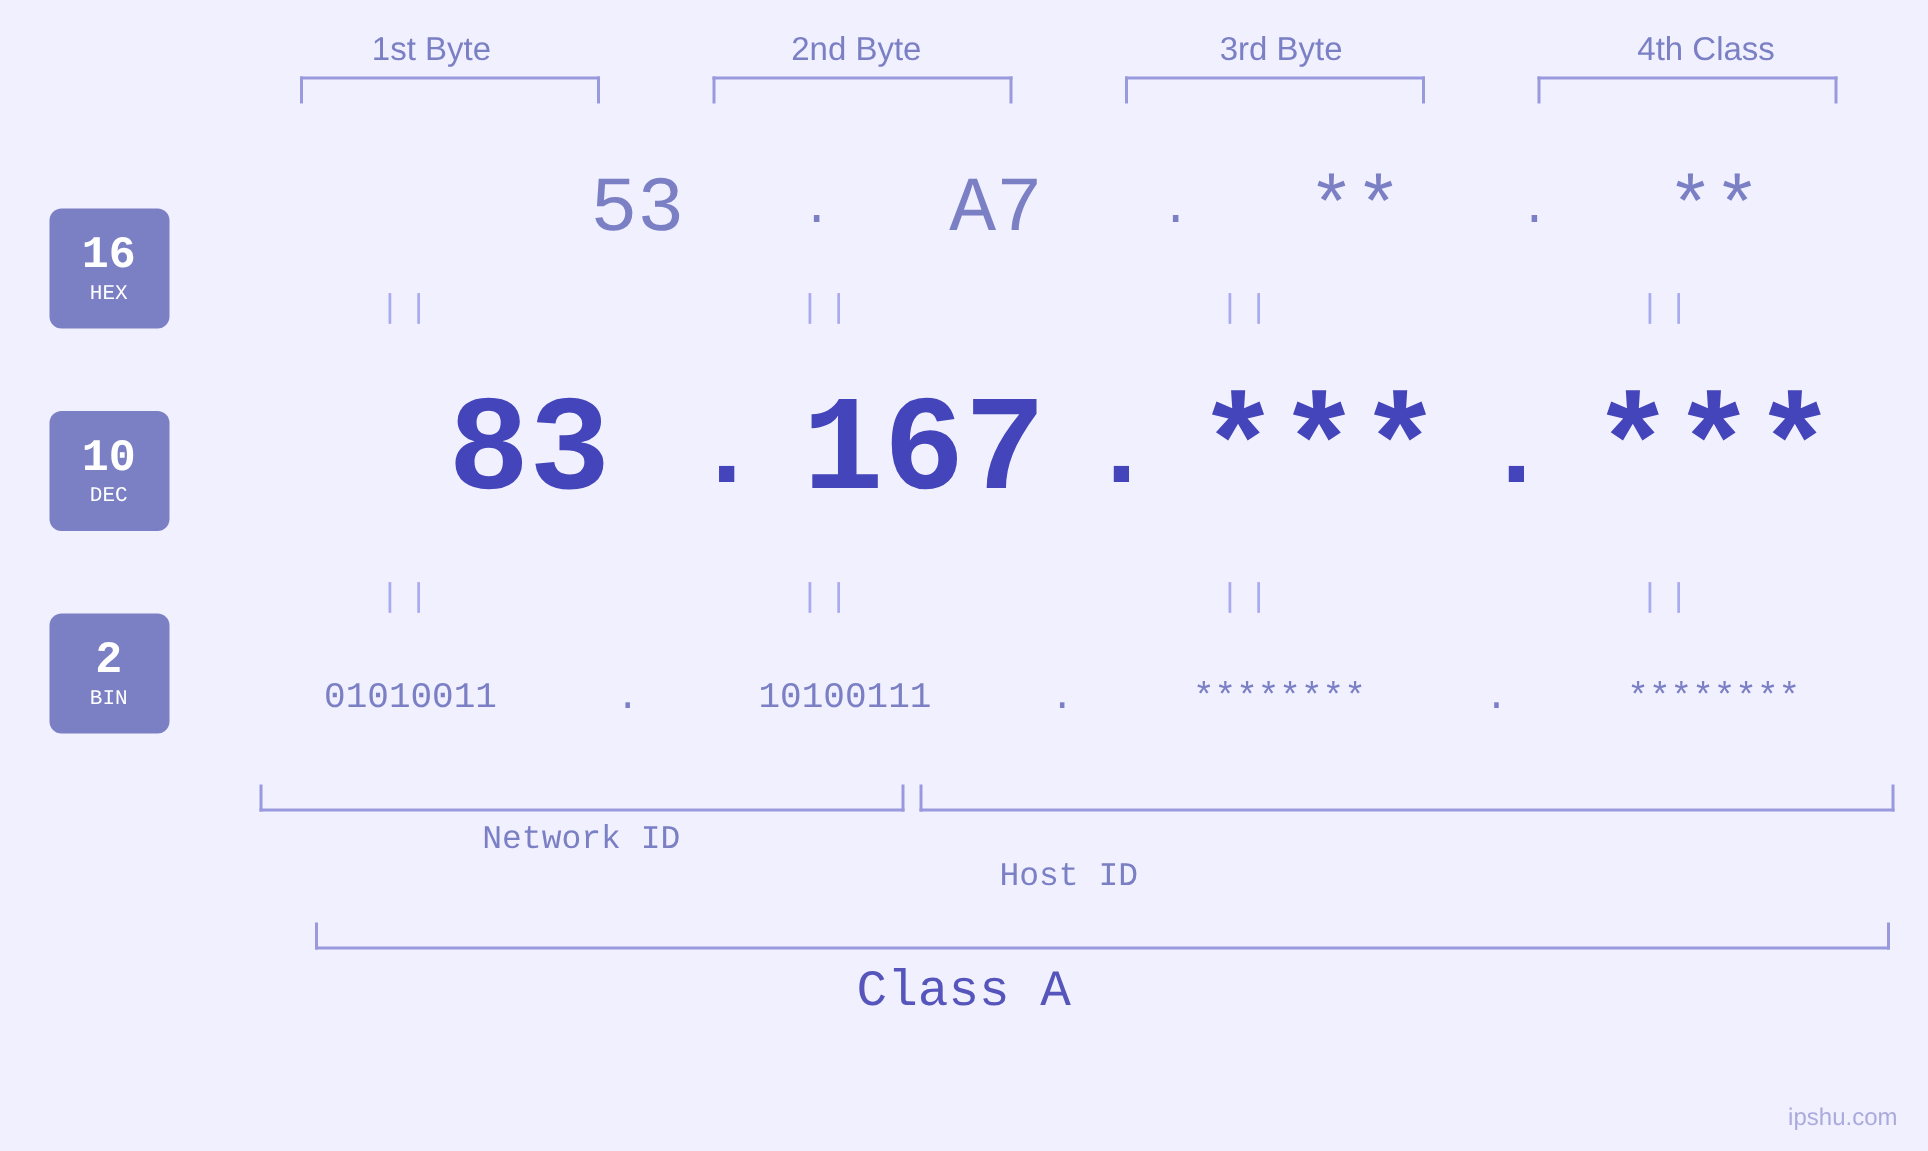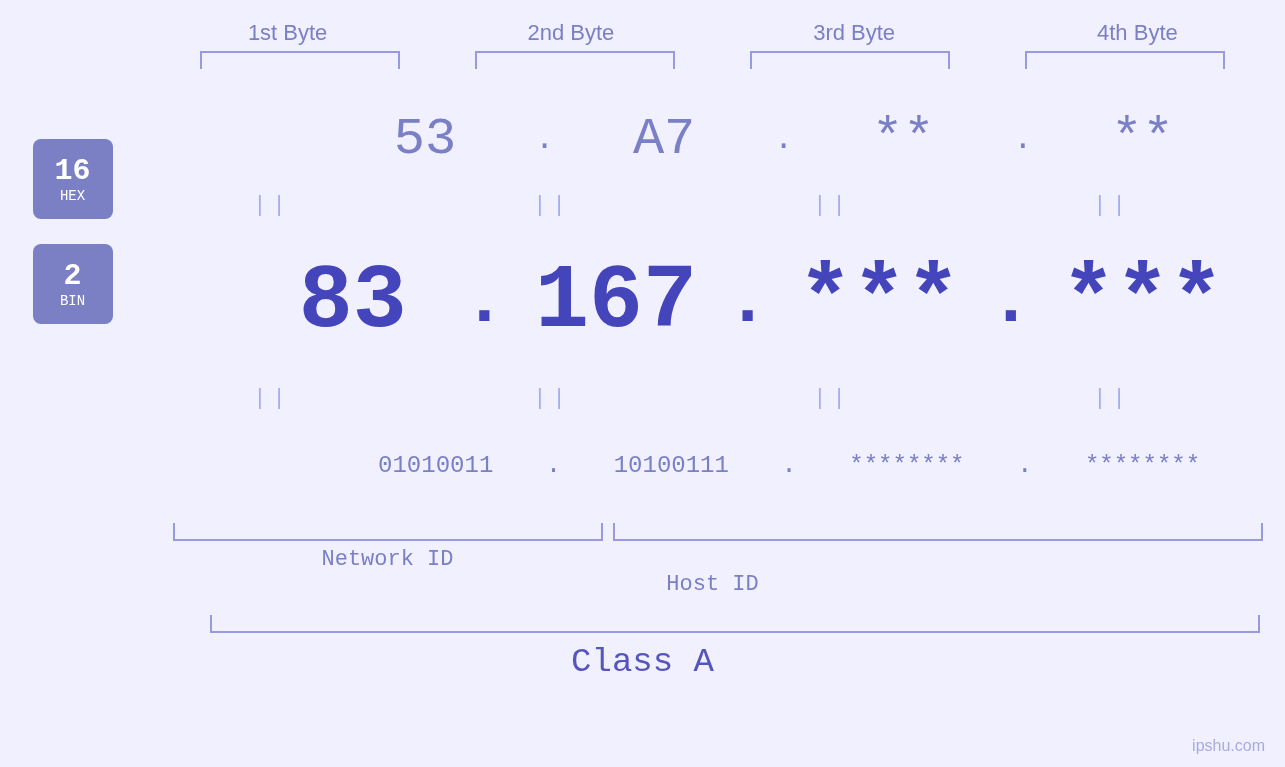--- a/index.html
+++ b/index.html
@@ -199,41 +199,47 @@
   </style>
 </head>
 <body>
 
 <div class="main-container">
 
   <div class="byte-headers">
     <div class="byte-label">1st Byte</div>
     <div class="byte-label">2nd Byte</div>
     <div class="byte-label">3rd Byte</div>
-    <div class="byte-label">4th Byte</div>
+    <div class="byte-label">4th Class</div>
   </div>
 
   <div class="bracket-row">
     <div class="bracket"></div>
     <div class="bracket"></div>
     <div class="bracket"></div>
     <div class="bracket"></div>
   </div>
 
   <div style="display:flex; flex-direction:row; width:1240px; margin-left:20px;">
 
     <div class="badges-wrapper">
 
       <div class="badge-row-wrapper">
         <div class="badge">
           <span class="badge-num">16</span>
           <span class="badge-label">HEX</span>
         </div>
       </div>
 
+      <div class="badge-row-wrapper badge-row-wrapper-dec">
+        <div class="badge">
+          <span class="badge-num">10</span>
+          <span class="badge-label">DEC</span>
+        </div>
+      </div>
 
       <div class="badge-row-wrapper badge-row-wrapper-bin">
         <div class="badge">
           <span class="badge-num">2</span>
           <span class="badge-label">BIN</span>
         </div>
       </div>
     </div>
 
     <div class="rows-container">
@@ -281,21 +287,21 @@
         </div>
       </div>
 
       <div class="divider-row">
         <div class="divider-cell">||</div>
         <div class="divider-cell">||</div>
         <div class="divider-cell">||</div>
         <div class="divider-cell">||</div>
       </div>
 
-      <div class="data-row" style="height:100px;">
+      <div class="data-row" style="height:100px;gap:27px;">
         <div class="cell">
           <span class="bin-value cell-value">01010011</span>
         </div>
         <span style="font-size:26px; color:#7b7fc4;">.</span>
         <div class="cell">
           <span class="bin-value cell-value">10100111</span>
         </div>
         <span style="font-size:26px; color:#7b7fc4;">.</span>
         <div class="cell">
           <span class="bin-value cell-value">********</span>

